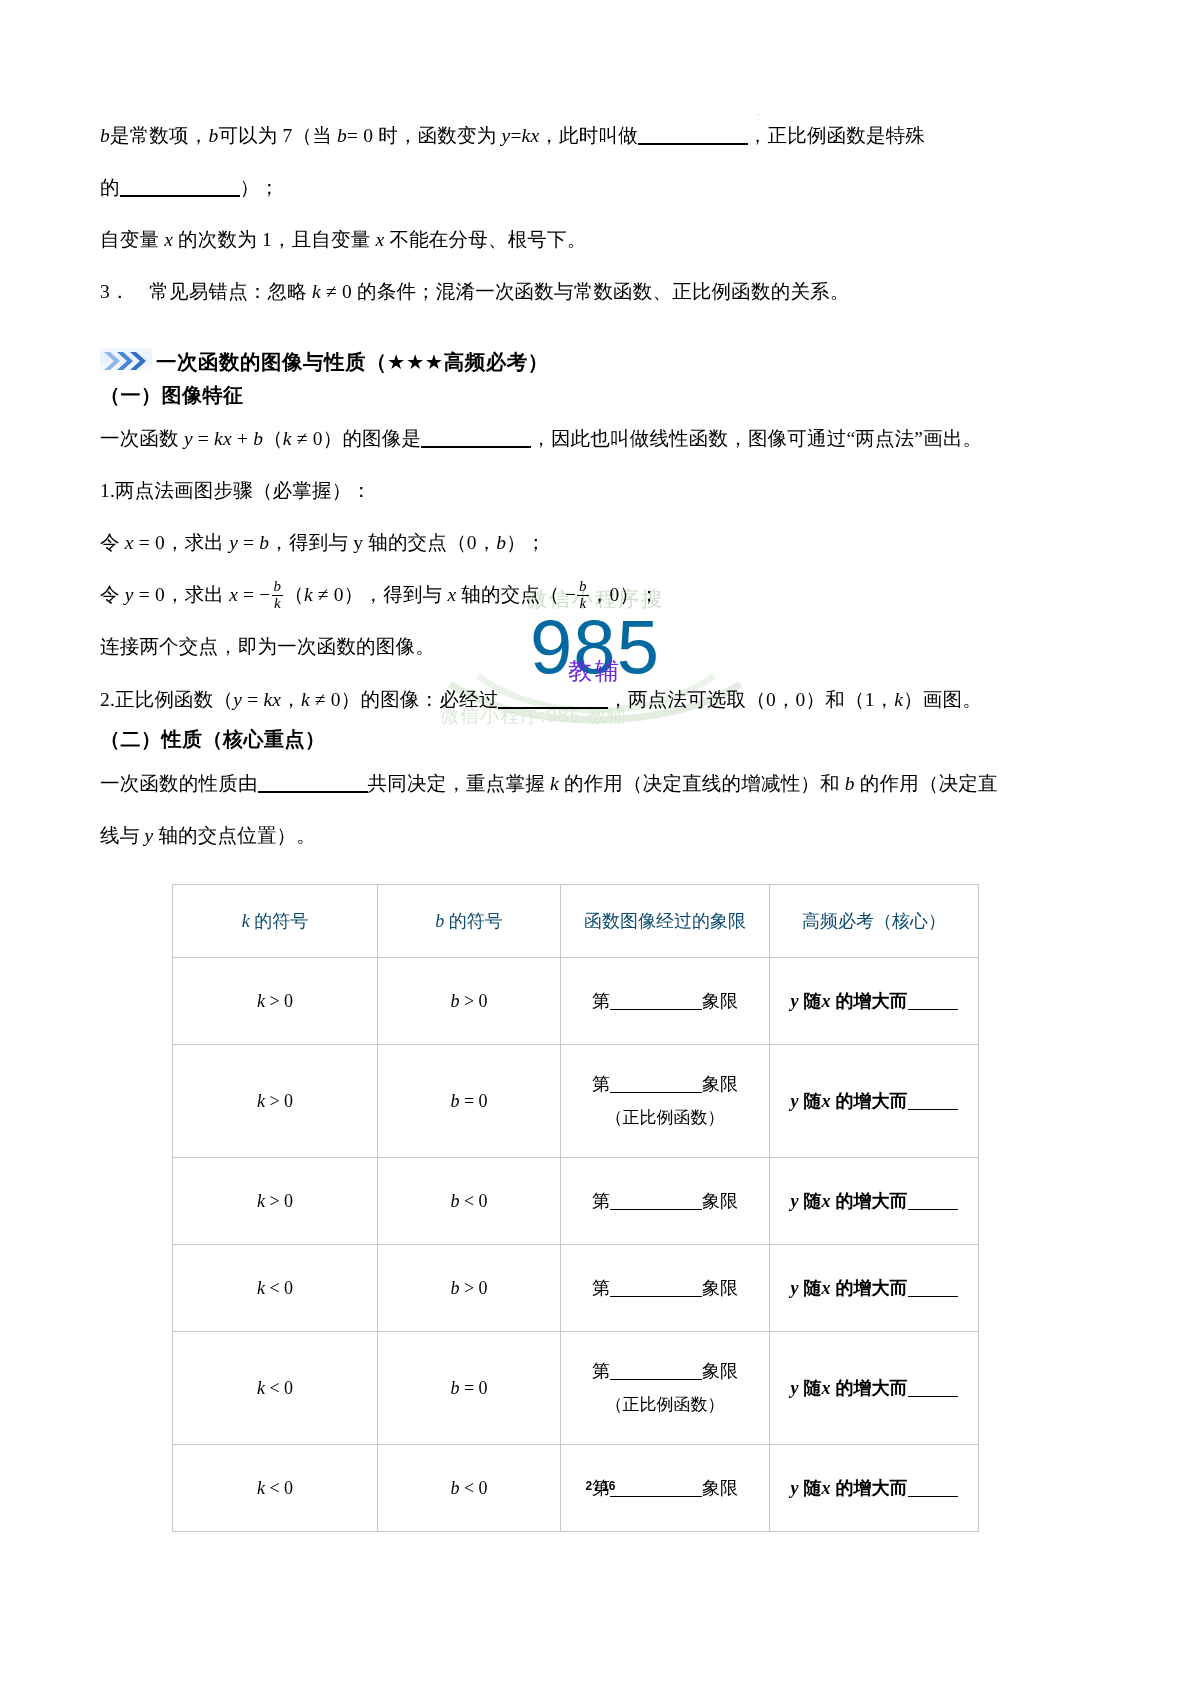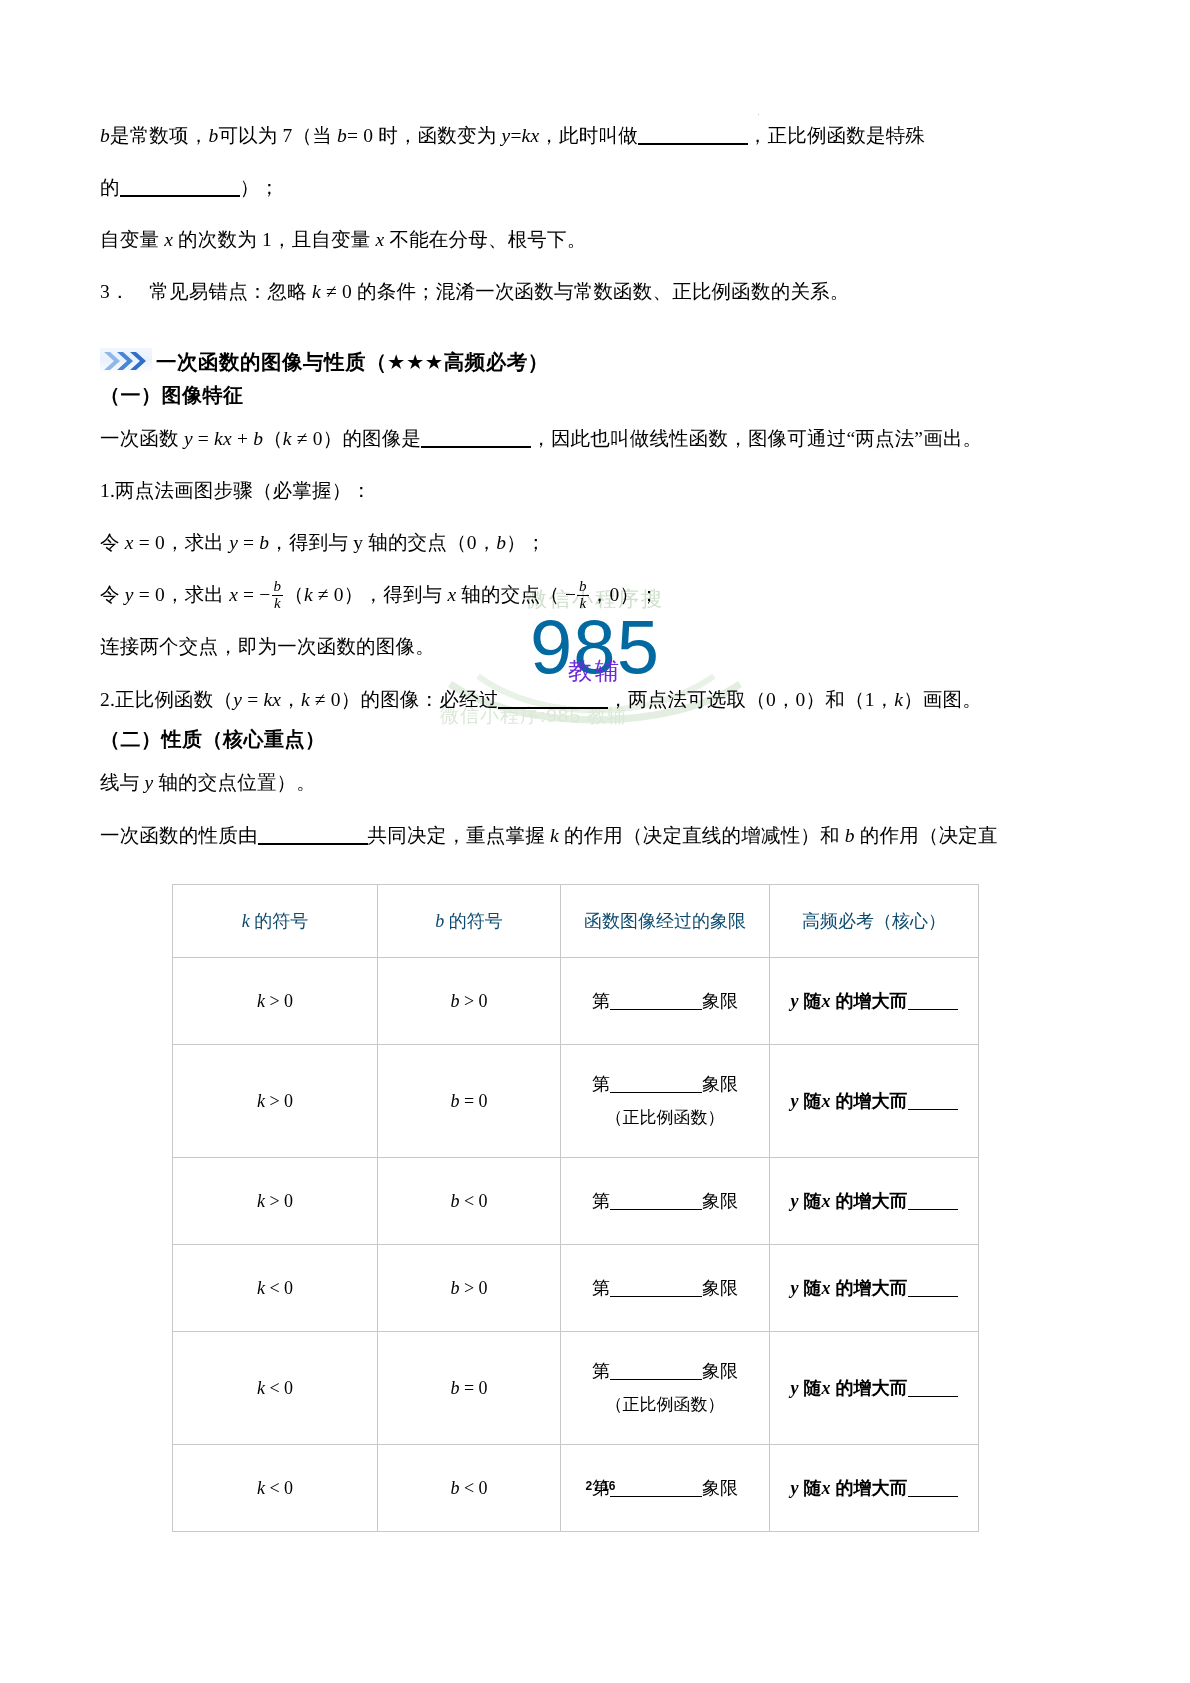--- a/index.html
+++ b/index.html
@@ -240,25 +240,25 @@
 
     <div class="para">连接两个交点，即为一次函数的图像。</div>
 
     <div class="para">
       <span>2.正比例函数（</span><span class="it">y</span><span> = </span><span class="it">kx</span><span>，</span><span class="it">k</span><span> ≠ 0）的图像：</span><span class="bold">必经过</span><span class="blank b-md"></span><span>，两点法可选取（0，0）和（1，</span><span class="it">k</span><span>）画图。</span>
     </div>
 
     <div class="sub-head">（二）性质（核心重点）</div>
 
     <div class="para">
+      <span>一次函数的性质由</span><span class="blank b-md"></span><span class="bold">共同决定</span><span>，重点掌握 </span><span class="it">k</span><span> 的作用（决定直线的增减性）和 </span><span class="it">b</span><span> 的作用（决定直</span>
+    </div>
+
+    <div class="para">
       <span>线与 </span><span class="it">y</span><span> 轴的交点位置）。</span>
-    </div>
-
-    <div class="para">
-      <span>一次函数的性质由</span><span class="blank b-md"></span><span class="bold">共同决定</span><span>，重点掌握 </span><span class="it">k</span><span> 的作用（决定直线的增减性）和 </span><span class="it">b</span><span> 的作用（决定直</span>
     </div>
 
     <table class="props">
       <tbody>
         <tr class="head">
           <td class="c1"><span class="it">k</span><span> 的符号</span></td>
           <td class="c2"><span class="it">b</span><span> 的符号</span></td>
           <td class="c3"><span>函数图像经过的象限</span></td>
           <td class="c4"><span>高频必考（核心）</span></td>
         </tr>

